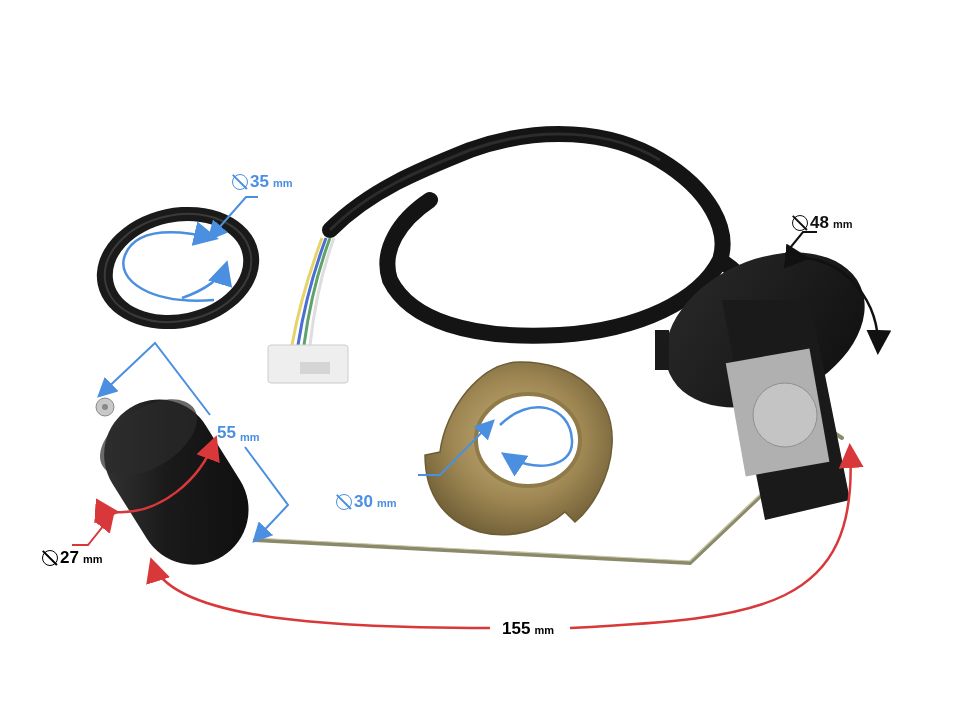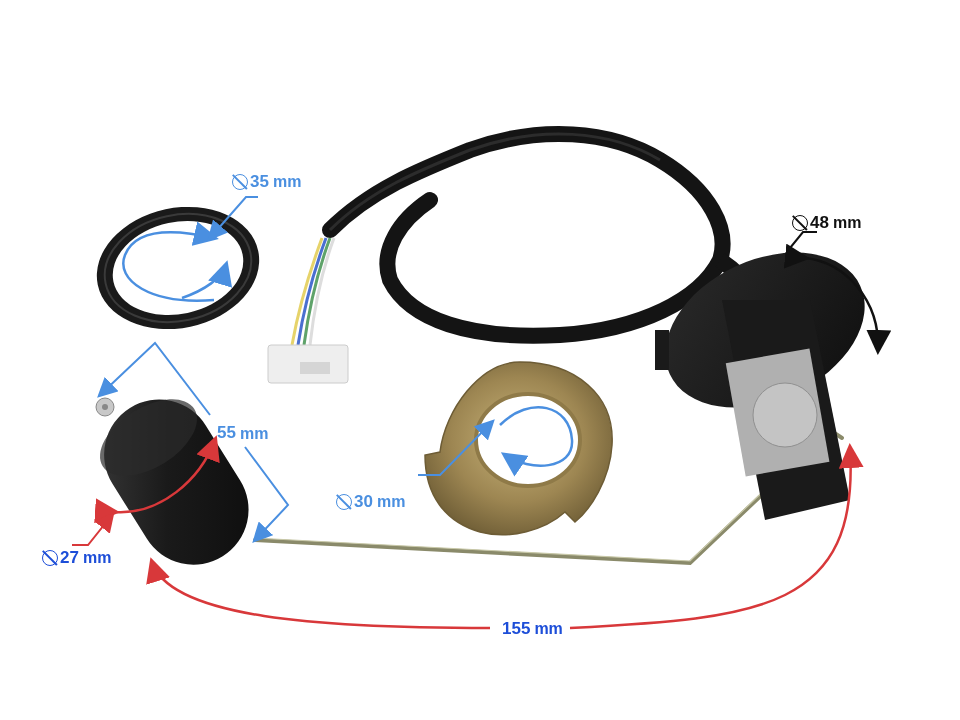--- a/index.html
+++ b/index.html
@@ -6,23 +6,23 @@
   body { width: 960px; height: 720px; overflow: hidden; position: relative; }
   .stage { position: absolute; left: 0; top: 0; width: 960px; height: 720px; border-radius: 19px; }
   .lbl {
     position: absolute;
     font-family: "Liberation Sans", sans-serif;
     font-weight: bold;
     white-space: nowrap;
     display: flex; align-items: baseline;
   }
   .lbl .num { font-size: 17px; }
-  .lbl .unit { font-size: 16px; margin-left: 4px; }
+  .lbl .unit { font-size: 11px; margin-left: 4px; }
   .blue { color: #4a8fe0; }
-  .red { color: #1d4ed8; }
+  .red { color: #000000; }
   .black { color: #111111; justify-content: center; }
   .diam {
     display: inline-block; width: 16px; height: 16px; border-radius: 50%;
     border: 1.5px solid currentColor; position: relative; margin-right: 2px;
     align-self: center; box-sizing: border-box;
   }
   .diam::after {
     content: ""; position: absolute; left: -3px; top: 6px; width: 20px; height: 1.5px;
     background: currentColor; transform: rotate(45deg);
   }

